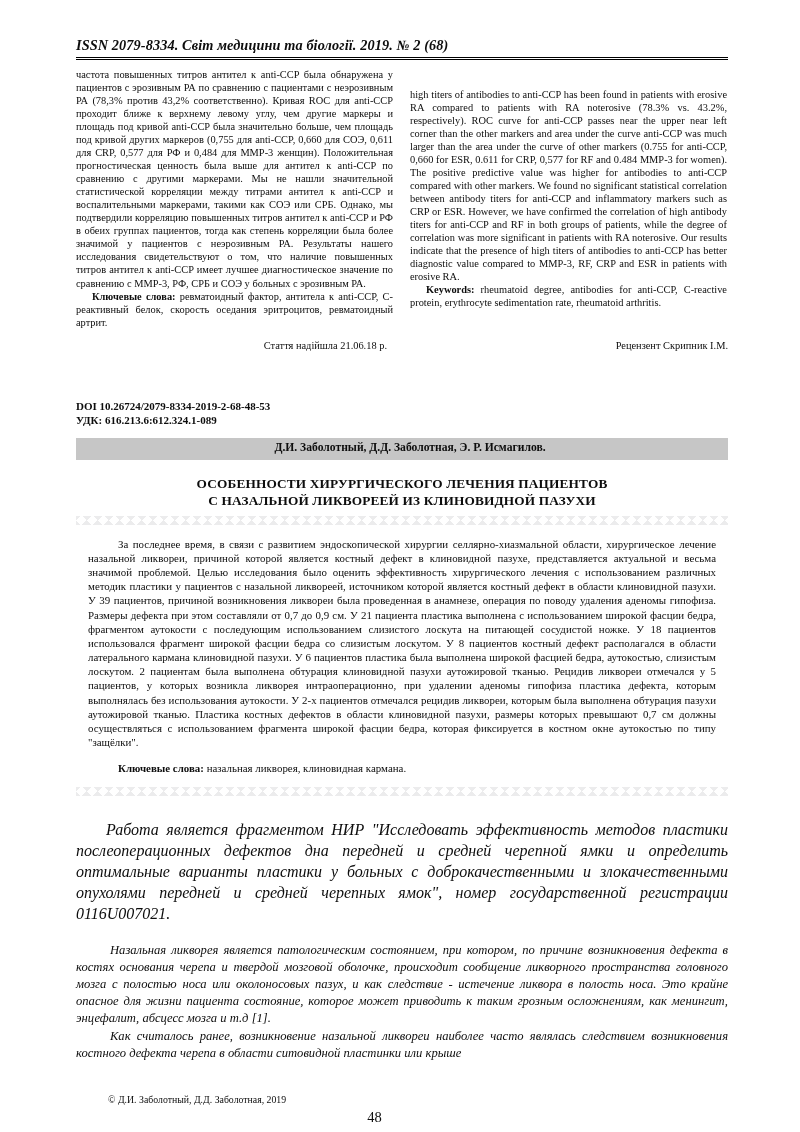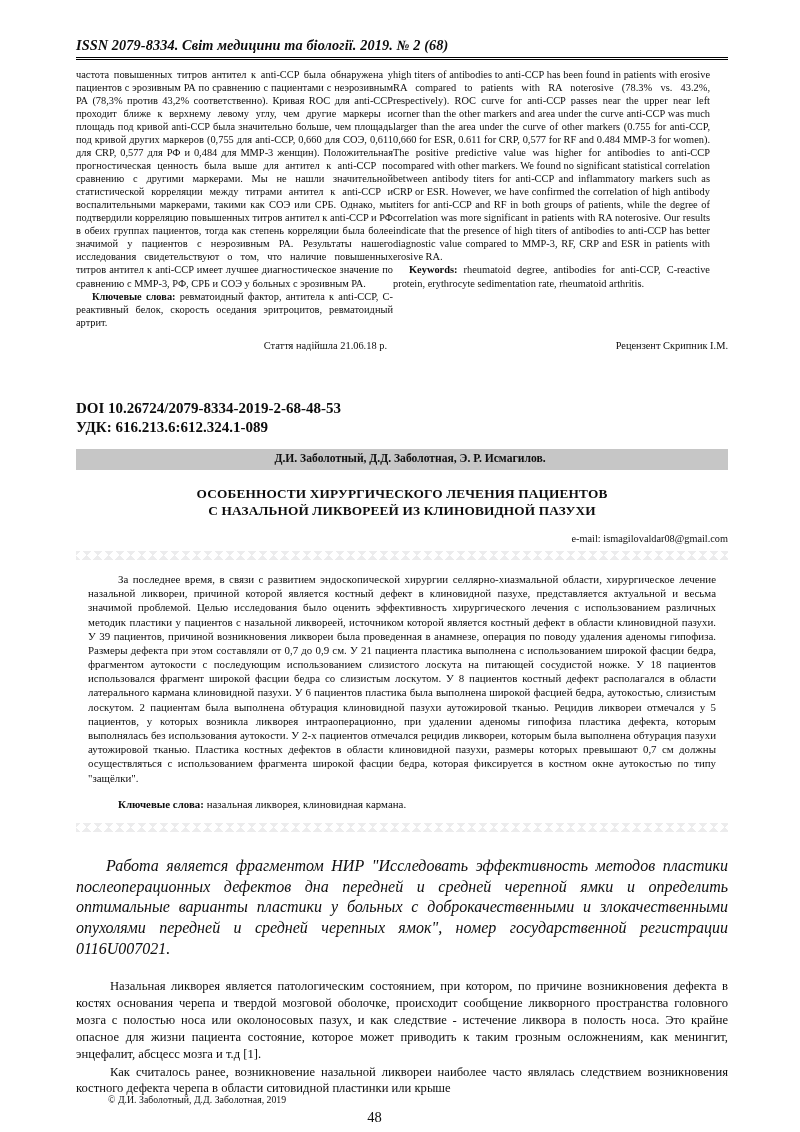--- a/index.html
+++ b/index.html
@@ -44,21 +44,22 @@
     margin-bottom: 1px;
   }
   .head-rule-thin {
     border-bottom: 0.8px solid #000;
     margin-bottom: 8px;
   }
 
   
   .cols {
     display: flex;
-    align-items: flex-start;
+    gap: 17px;
+    align-items: center;
   }
   .col {
     width: 317px;
     font-size: 10.4px;
     line-height: 1.253;
     text-align: justify;
     text-justify: inter-word;
     hyphens: none;
   }
   .col p { margin: 0; }
@@ -78,21 +79,21 @@
   }
   .byline-right {
     width: 318px;
     margin-left: 17px;
     text-align: right;
   }
 
   
   .doi-block {
     margin-top: 48px;
-    font-size: 15px;
+    font-size: 11px;
     font-weight: bold;
     line-height: 1.3;
   }
 
   
   .author-banner {
     margin-top: 11px;
     background: #c6c6c6;
     text-align: center;
     font-weight: bold;
@@ -154,20 +155,21 @@
     text-align: justify;
     text-indent: 30px;
   }
 
   
   .main-body {
     margin-top: 18px;
     font-size: 12.6px;
     line-height: 1.345;
     text-align: justify;
+    font-style: italic;
   }
   .main-body p {
     margin: 0 0 1px 0;
     text-indent: 34px;
   }
 
   
   .footer {
     position: absolute;
     left: 76px;
@@ -218,21 +220,20 @@
 
     <div class="author-banner">
       <div>Д.И. Заболотный, Д.Д. Заболотная, Э. Р. Исмагилов.</div>
     </div>
 
     <div class="article-title">
       <div>ОСОБЕННОСТИ ХИРУРГИЧЕСКОГО ЛЕЧЕНИЯ ПАЦИЕНТОВ</div>
       <div>С НАЗАЛЬНОЙ ЛИКВОРЕЕЙ ИЗ КЛИНОВИДНОЙ ПАЗУХИ</div>
     </div>
 
-    <div class="email-line">e-mail: ismagilovaldar08@gmail.com</div>
 
     <div class="zigzag"></div>
 
     <div class="abstract-body">
       <p>За последнее время, в связи с развитием эндоскопической хирургии селлярно-хиазмальной области, хирургическое лечение назальной ликвореи, причиной которой является костный дефект в клиновидной пазухе, представляется актуальной и весьма значимой проблемой. Целью исследования было оценить эффективность хирургического лечения с использованием различных методик пластики у пациентов с назальной ликвореей, источником которой является костный дефект в области клиновидной пазухи. У 39 пациентов, причиной возникновения ликвореи была проведенная в анамнезе, операция по поводу удаления аденомы гипофиза. Размеры дефекта при этом составляли от 0,7 до 0,9 см. У 21 пациента пластика выполнена с использованием широкой фасции бедра, фрагментом аутокости с последующим использованием слизистого лоскута на питающей сосудистой ножке. У 18 пациентов использовался фрагмент широкой фасции бедра со слизистым лоскутом. У 8 пациентов костный дефект располагался в области латерального кармана клиновидной пазухи. У 6 пациентов пластика была выполнена широкой фасцией бедра, аутокостью, слизистым лоскутом. 2 пациентам была выполнена обтурация клиновидной пазухи аутожировой тканью. Рецидив ликвореи отмечался у 5 пациентов, у которых возникла ликворея интраоперационно, при удалении аденомы гипофиза пластика дефекта, которым выполнялась без использования аутокости. У 2-х пациентов отмечался рецидив ликвореи, которым была выполнена обтурация пазухи аутожировой тканью. Пластика костных дефектов в области клиновидной пазухи, размеры которых превышают 0,7 см должны осуществляться с использованием фрагмента широкой фасции бедра, которая фиксируется в костном окне аутокостью по типу "защёлки".</p>
       <p class="abstract-kw"><span class="kw">Ключевые слова:</span><span> назальная ликворея, клиновидная кармана.</span></p>
     </div>
 
     <div class="zigzag"></div>
 

